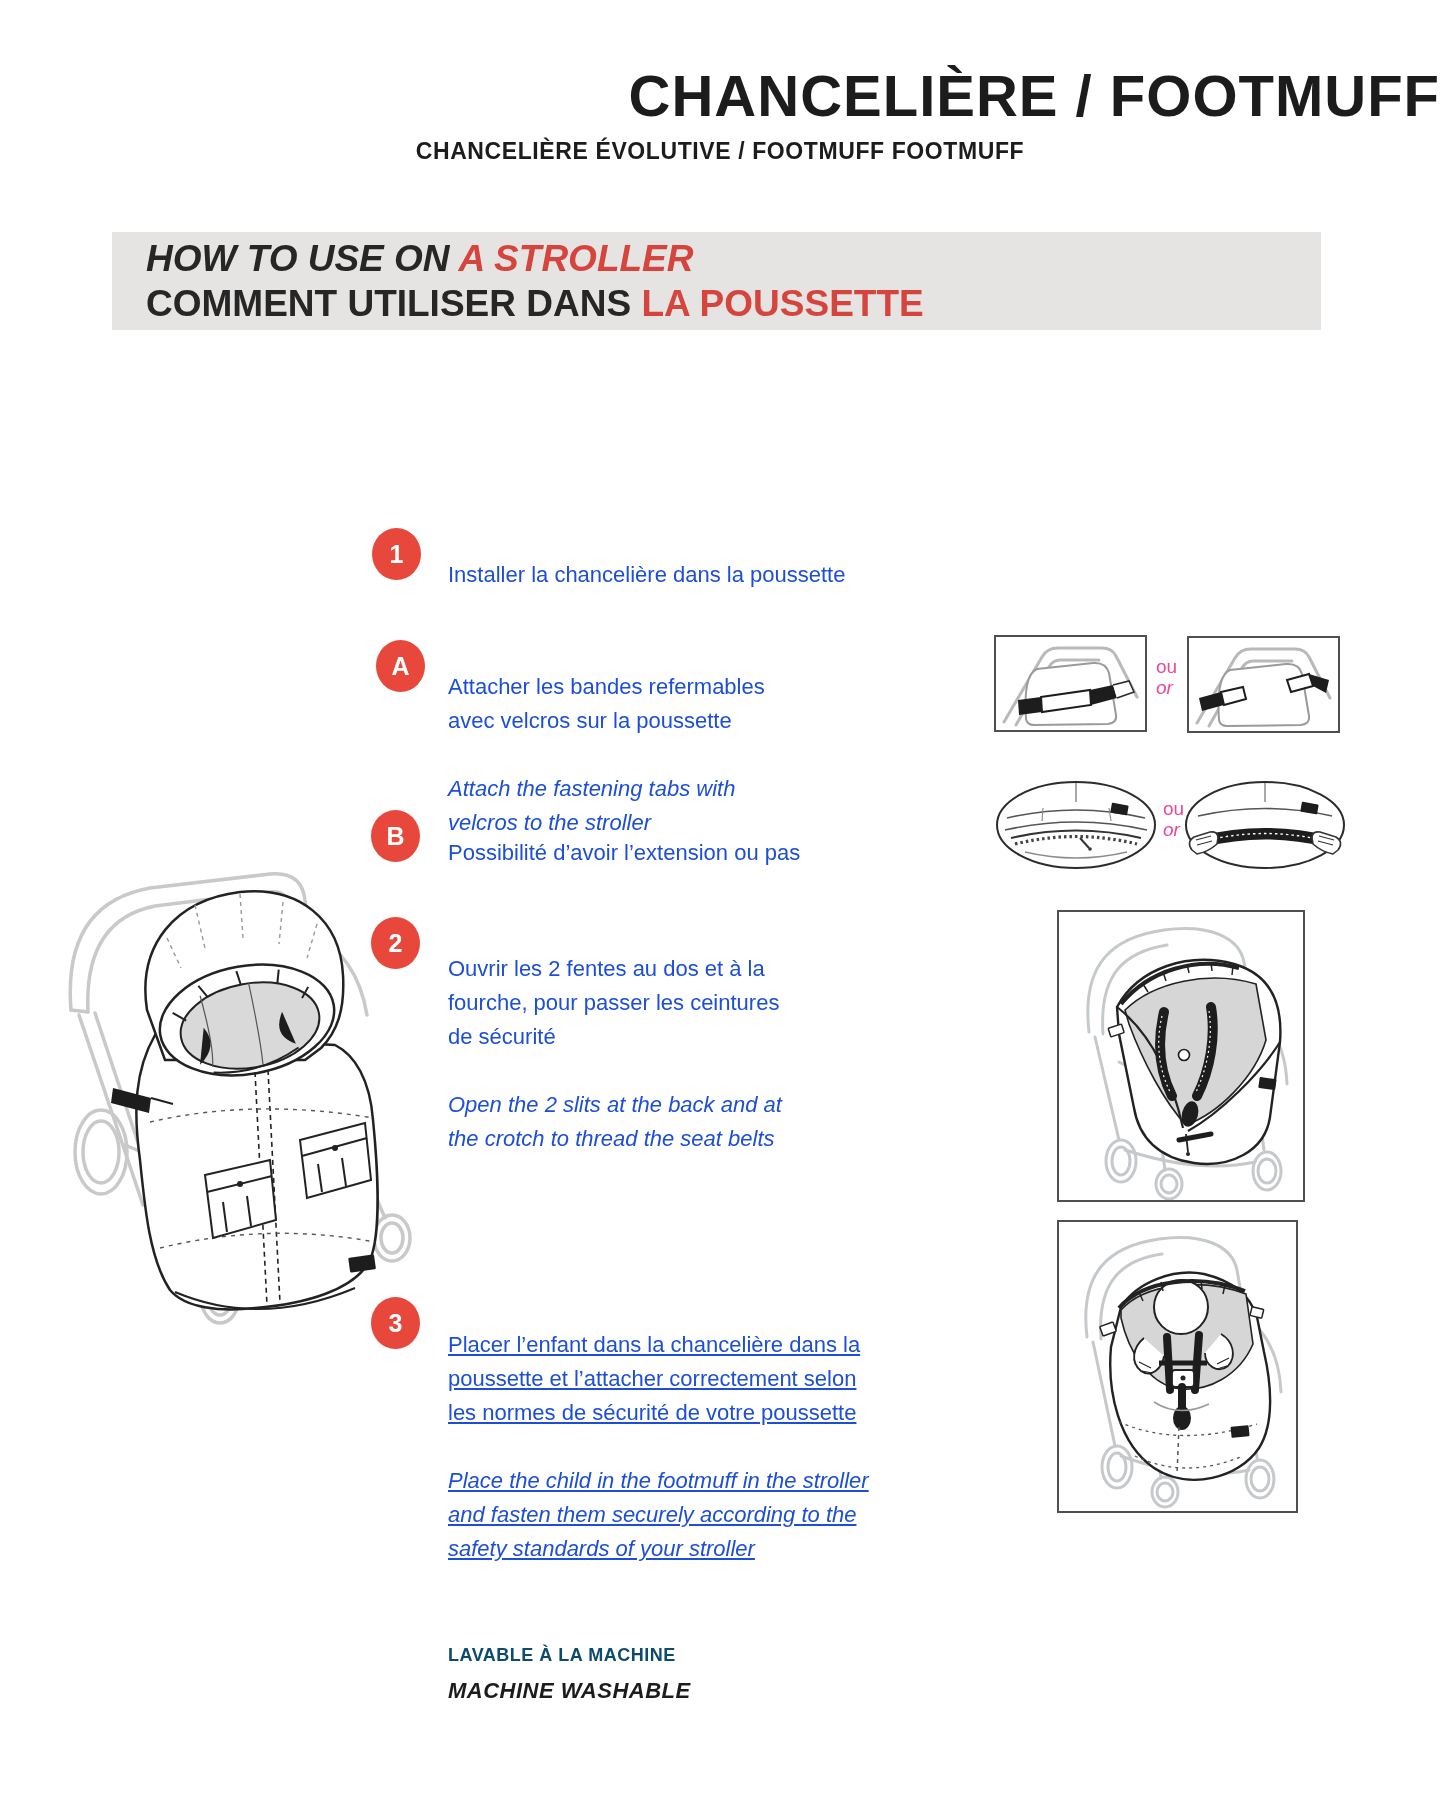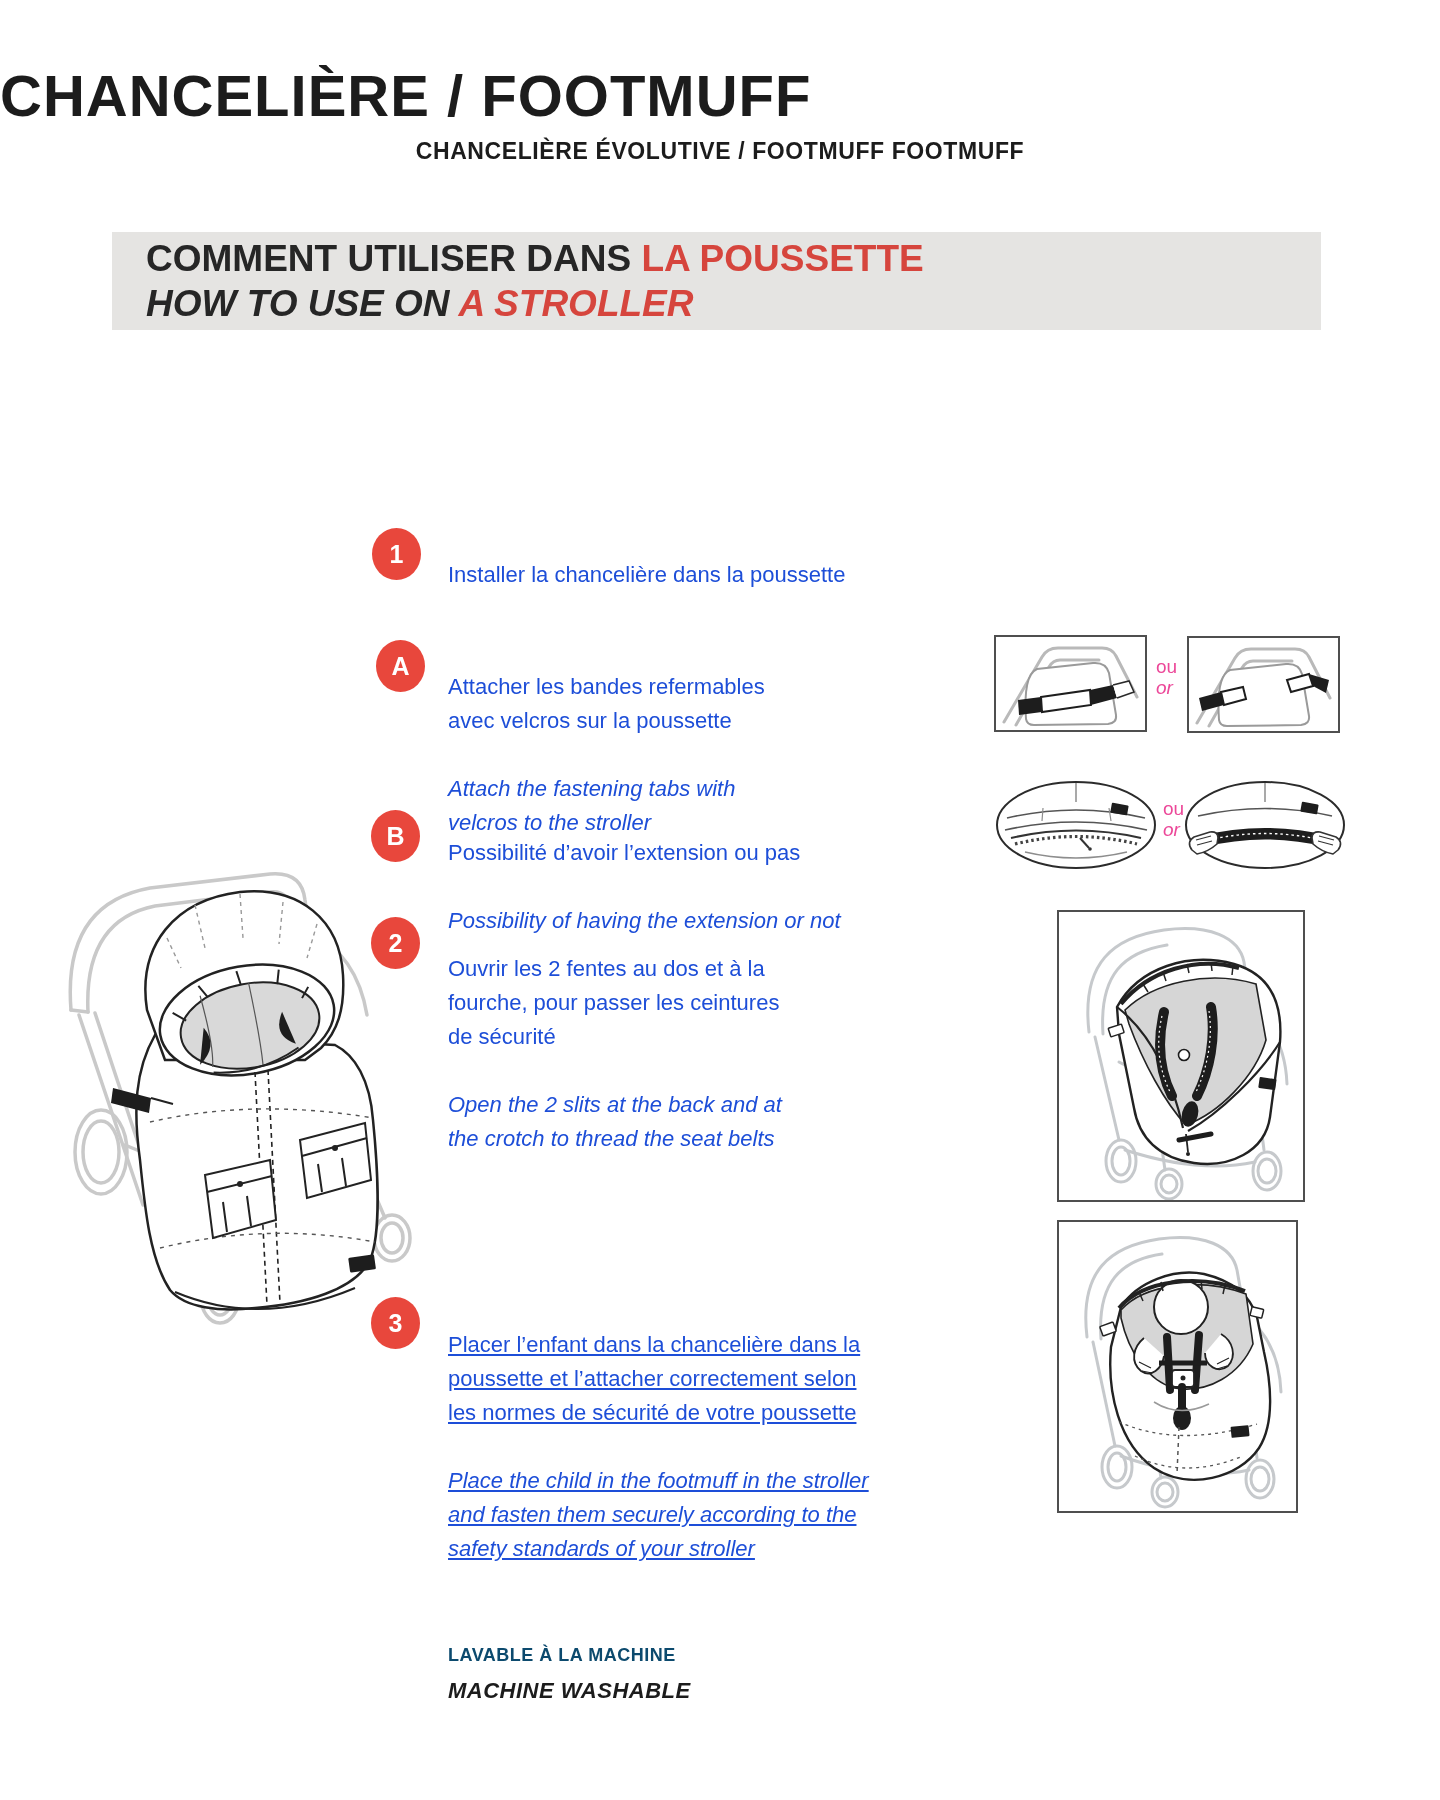--- a/index.html
+++ b/index.html
@@ -1,19 +1,19 @@
 <!DOCTYPE html>
 <html><head>
 <meta charset="utf-8">
 <style>
   html,body{margin:0;padding:0;background:#ffffff;}
   .page{position:relative;width:1440px;height:1800px;background:#ffffff;
         font-family:"Liberation Sans",sans-serif;color:#262626;overflow:hidden;}
 
-  .title{position:absolute;top:62px;left:0;width:100%;text-align:left;
+  .title{position:absolute;top:62px;left:0;width:100%;text-align:right;
          font-size:58px;font-weight:700;letter-spacing:1px;color:#1c1c1c;}
   .subtitle{position:absolute;top:138px;left:0;width:100%;text-align:center;
             font-size:23px;font-weight:700;letter-spacing:.6px;color:#1c1c1c;}
 
   .banner{position:absolute;left:112px;top:232px;width:1209px;height:98px;
           background:#e5e4e2;display:flex;flex-direction:column;justify-content:center;
           padding-left:34px;box-sizing:border-box;}
   .banner-line{font-size:37px;font-weight:700;line-height:45px;color:#262626;}
   .banner-line .red{color:#d6453d;}
   .banner-en{font-style:italic;}
@@ -41,41 +41,40 @@
 </style>
 </head>
 <body>
 
 <div class="page">
 
   <div class="title">CHANCELIÈRE / FOOTMUFF</div>
   <div class="subtitle">CHANCELIÈRE ÉVOLUTIVE / FOOTMUFF FOOTMUFF</div>
 
   <div class="banner">
+    <div class="banner-line banner-en"><span>HOW TO USE ON </span><span class="red">A STROLLER</span></div>
     <div class="banner-line"><span>COMMENT UTILISER DANS </span><span class="red">LA POUSSETTE</span></div>
-    <div class="banner-line banner-en"><span>HOW TO USE ON </span><span class="red">A STROLLER</span></div>
   </div>
 
   <div class="badge" style="left:372px;top:528px;">1</div>
   <div class="step-text" style="top:524px;">
     <div class="step-fr">Installer la chancelière dans la poussette</div>
   </div>
 
   <div class="badge" style="left:376px;top:640px;">A</div>
   <div class="step-text" style="top:636px;">
     <div class="step-fr">Attacher les bandes refermables
 avec velcros sur la poussette</div>
     <div class="step-en">Attach the fastening tabs with
 velcros to the stroller</div>
   </div>
 
   <div class="badge" style="left:371px;top:810px;">B</div>
   <div class="step-text" style="top:802px;">
     <div class="step-fr">Possibilité d’avoir l’extension ou pas</div>
-    <div class="step-en">Possibility of having the extension or not</div>
   </div>
 
   <div class="badge" style="left:371px;top:917px;">2</div>
   <div class="step-text" style="top:918px;">
     <div class="step-fr">Ouvrir les 2 fentes au dos et à la
 fourche, pour passer les ceintures
 de sécurité</div>
     <div class="step-en">Open the 2 slits at the back and at
 the crotch to thread the seat belts</div>
   </div>

